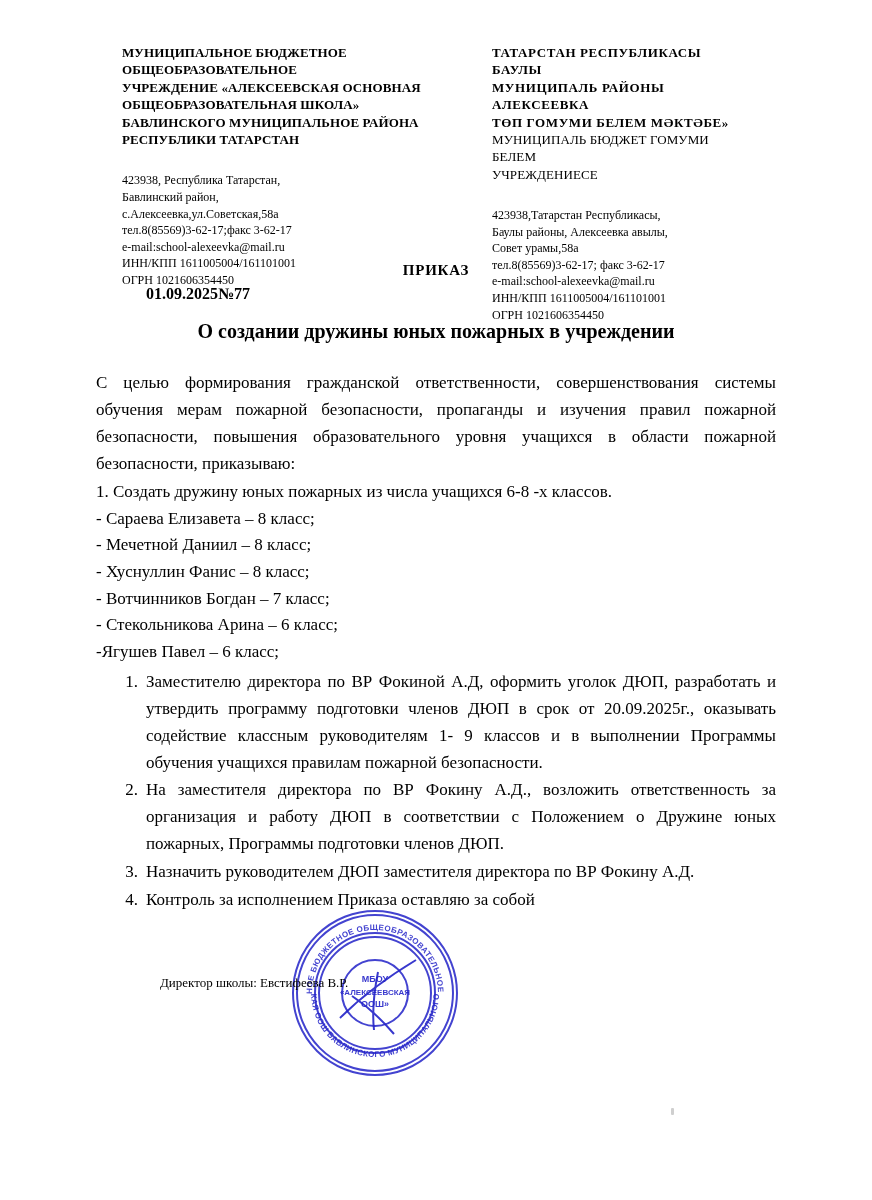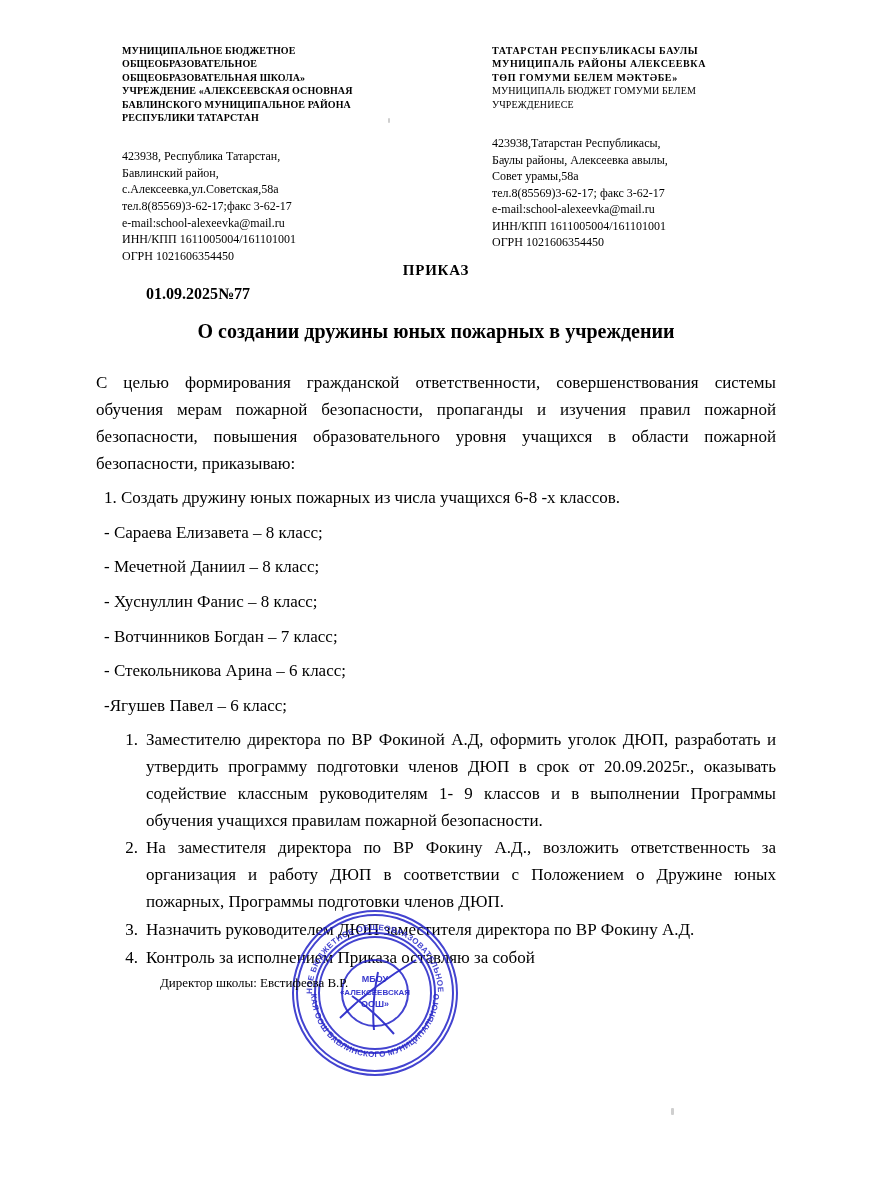--- a/index.html
+++ b/index.html
@@ -34,21 +34,21 @@
     align-items: flex-start;
   }
   .lh-col {
     width: 300px;
   }
   .lh-col.right {
     width: 260px;
     margin-left: 46px;
   }
   .lh-title {
-    font-size: 10px;
+    font-size: 13px;
     font-weight: bold;
     line-height: 1.34;
     letter-spacing: 0.1px;
   }
   .lh-title .spaced {
     letter-spacing: 0.6px;
   }
   .lh-title .thin {
     font-weight: normal;
   }
@@ -101,21 +101,21 @@
   }
   .para {
     text-align: justify;
     text-indent: 0;
     margin: 0 0 2px 0;
   }
   .numbered-1 {
     margin: 4px 0 0 0;
   }
   .list-line {
-    margin: 8px;
+    margin: 0;
     line-height: 1.56;
   }
   ol.items {
     margin: 4px 0 0 0;
     padding-left: 46px;
     list-style: none;
     counter-reset: item;
   }
   ol.items > li {
     position: relative;
@@ -164,22 +164,22 @@
 </head>
 <body>
 
 <div class="page">
 
   <div class="letterhead">
 
     <div class="lh-col left">
       <div class="lh-title">
         <div>МУНИЦИПАЛЬНОЕ БЮДЖЕТНОЕ ОБЩЕОБРАЗОВАТЕЛЬНОЕ</div>
+        <div>УЧРЕЖДЕНИЕ  «АЛЕКСЕЕВСКАЯ ОСНОВНАЯ</div>
         <div>ОБЩЕОБРАЗОВАТЕЛЬНАЯ    ШКОЛА»</div>
-        <div>УЧРЕЖДЕНИЕ  «АЛЕКСЕЕВСКАЯ ОСНОВНАЯ</div>
         <div>БАВЛИНСКОГО МУНИЦИПАЛЬНОЕ РАЙОНА</div>
         <div>РЕСПУБЛИКИ ТАТАРСТАН</div>
       </div>
       <div class="lh-details">
         <div>423938, Республика Татарстан,</div>
         <div>Бавлинский район,</div>
         <div> с.Алексеевка,ул.Советская,58а</div>
         <div>тел.8(85569)3-62-17;факс 3-62-17</div>
         <div>e-mail:school-alexeevka@mail.ru</div>
         <div>ИНН/КПП  1611005004/161101001</div>

